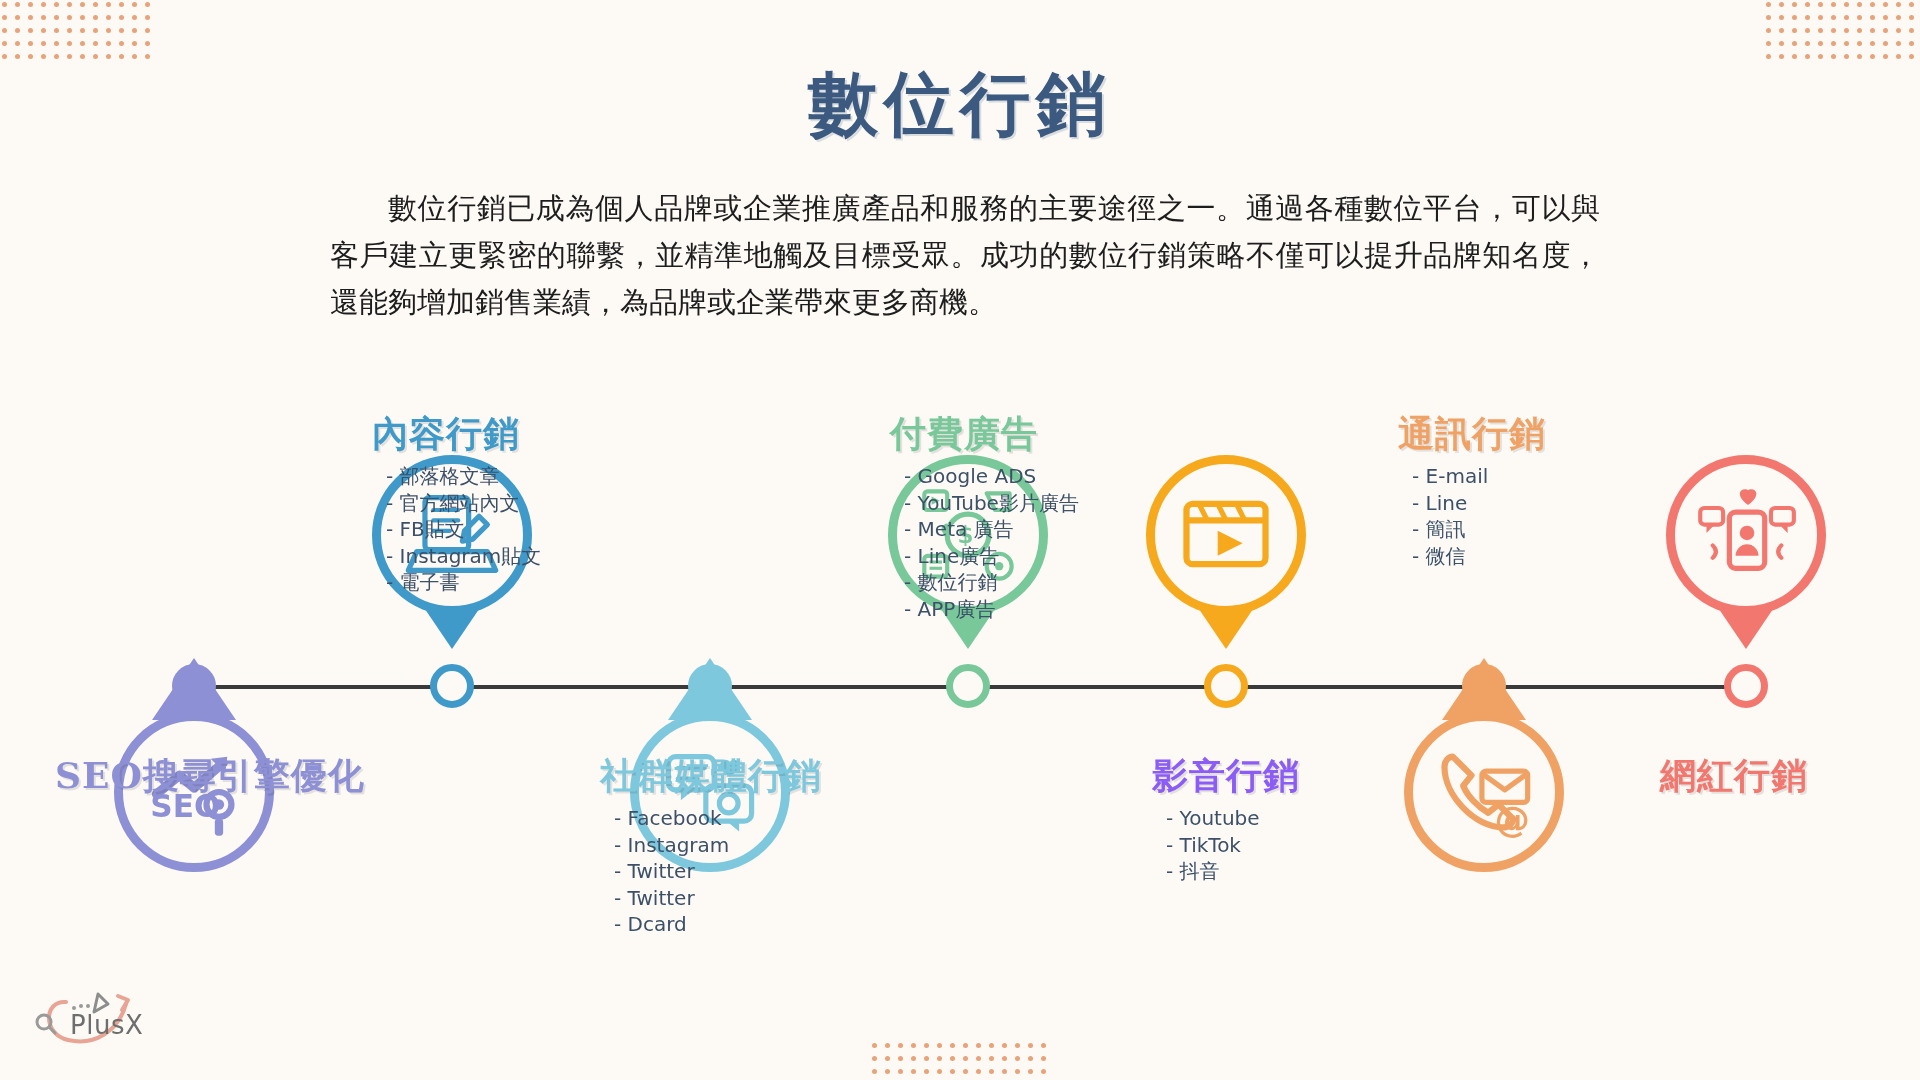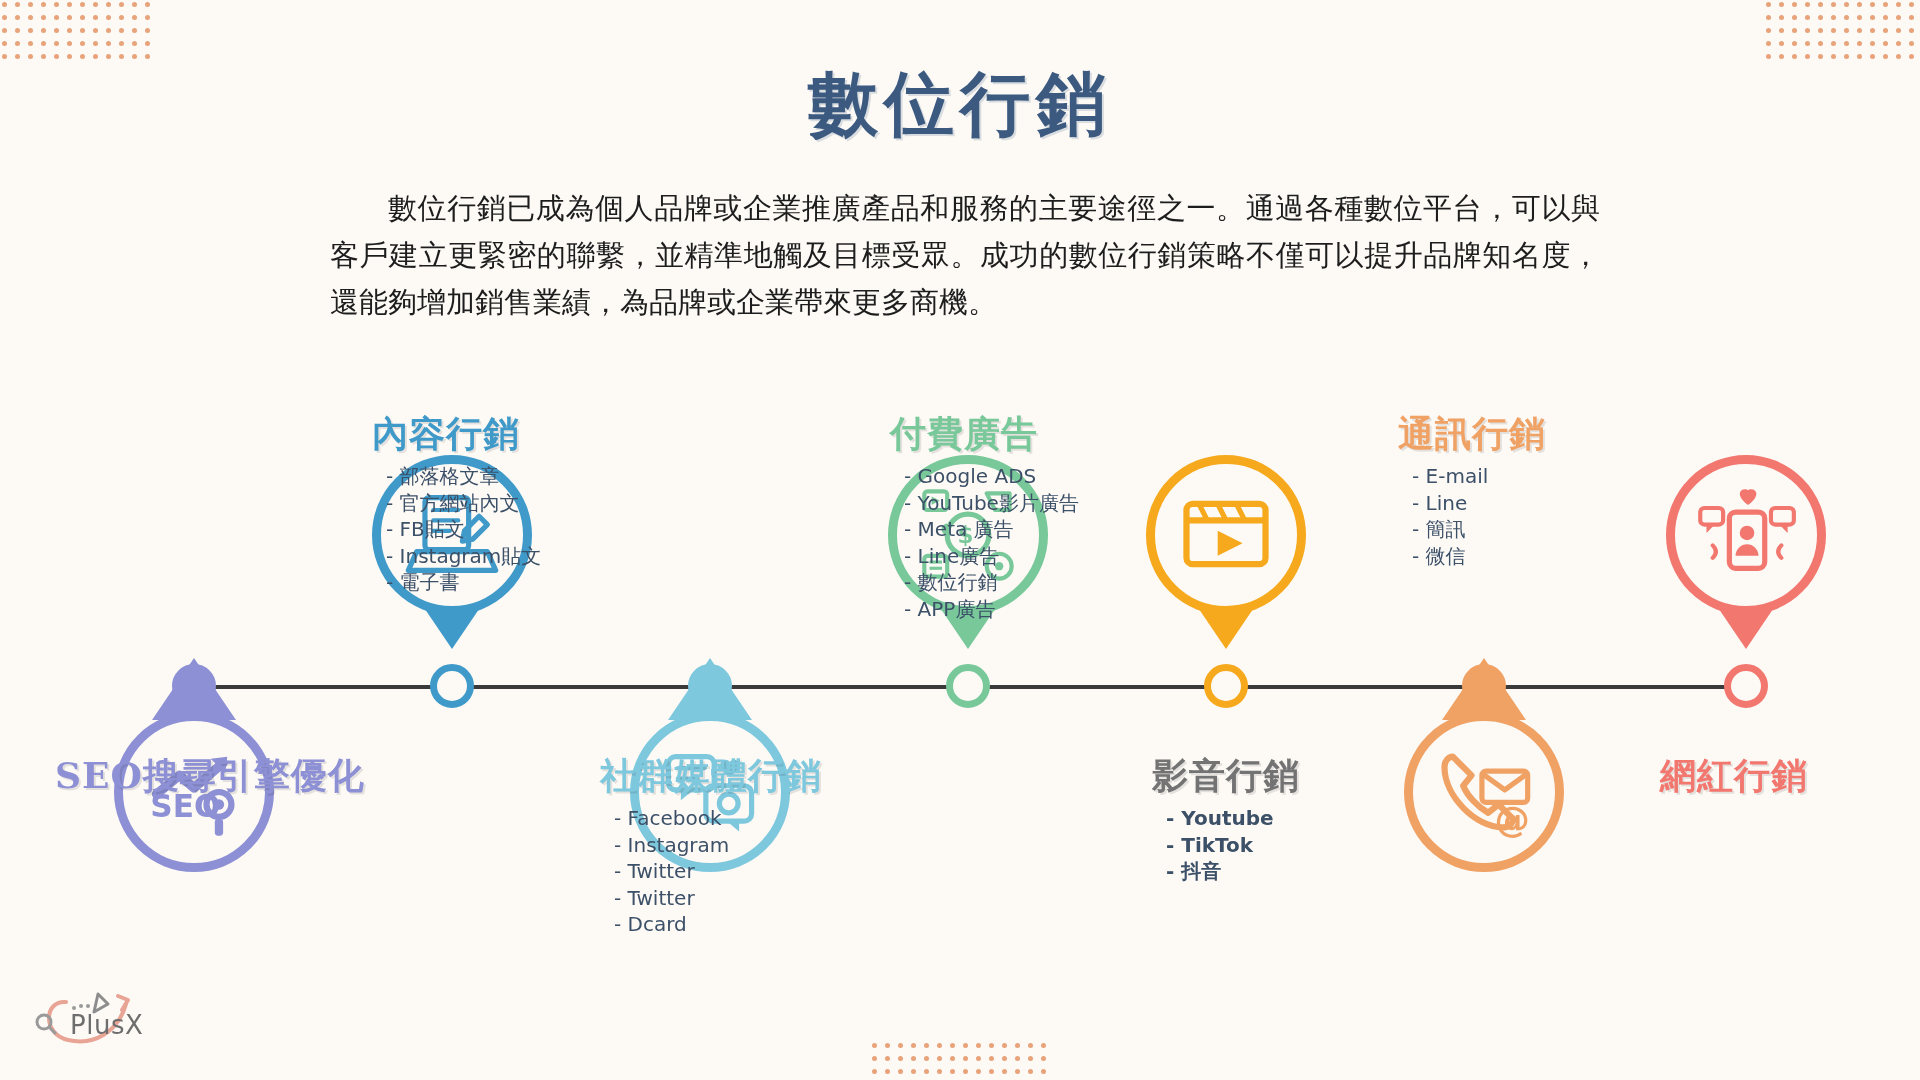--- a/index.html
+++ b/index.html
@@ -436,22 +436,22 @@
         <ul style="padding-left: 14px;">
           <li>Google  ADS</li>
           <li>YouTube影片廣告</li>
           <li>Meta 廣告</li>
           <li>Line廣告</li>
           <li>數位行銷</li>
           <li>APP廣告</li>
         </ul>
       </div>
       <div class="block" style="left: 1152px; top: 752px;">
-        <div class="heading" style="color: #737373;">影音行銷</div>
-        <ul style="padding-left: 14px; font-weight: bold;">
+        <div class="heading" style="color: #8b5cf6;">影音行銷</div>
+        <ul style="padding-left: 14px;">
           <li>Youtube</li>
           <li>TikTok</li>
           <li>抖音</li>
         </ul>
       </div>
       <div class="block" style="left: 1398px; top: 410px;">
         <div class="heading" style="color: rgb(240, 162, 101);">通訊行銷</div>
         <ul style="padding-left: 14px;">
           <li>E-mail</li>
           <li>Line</li>

